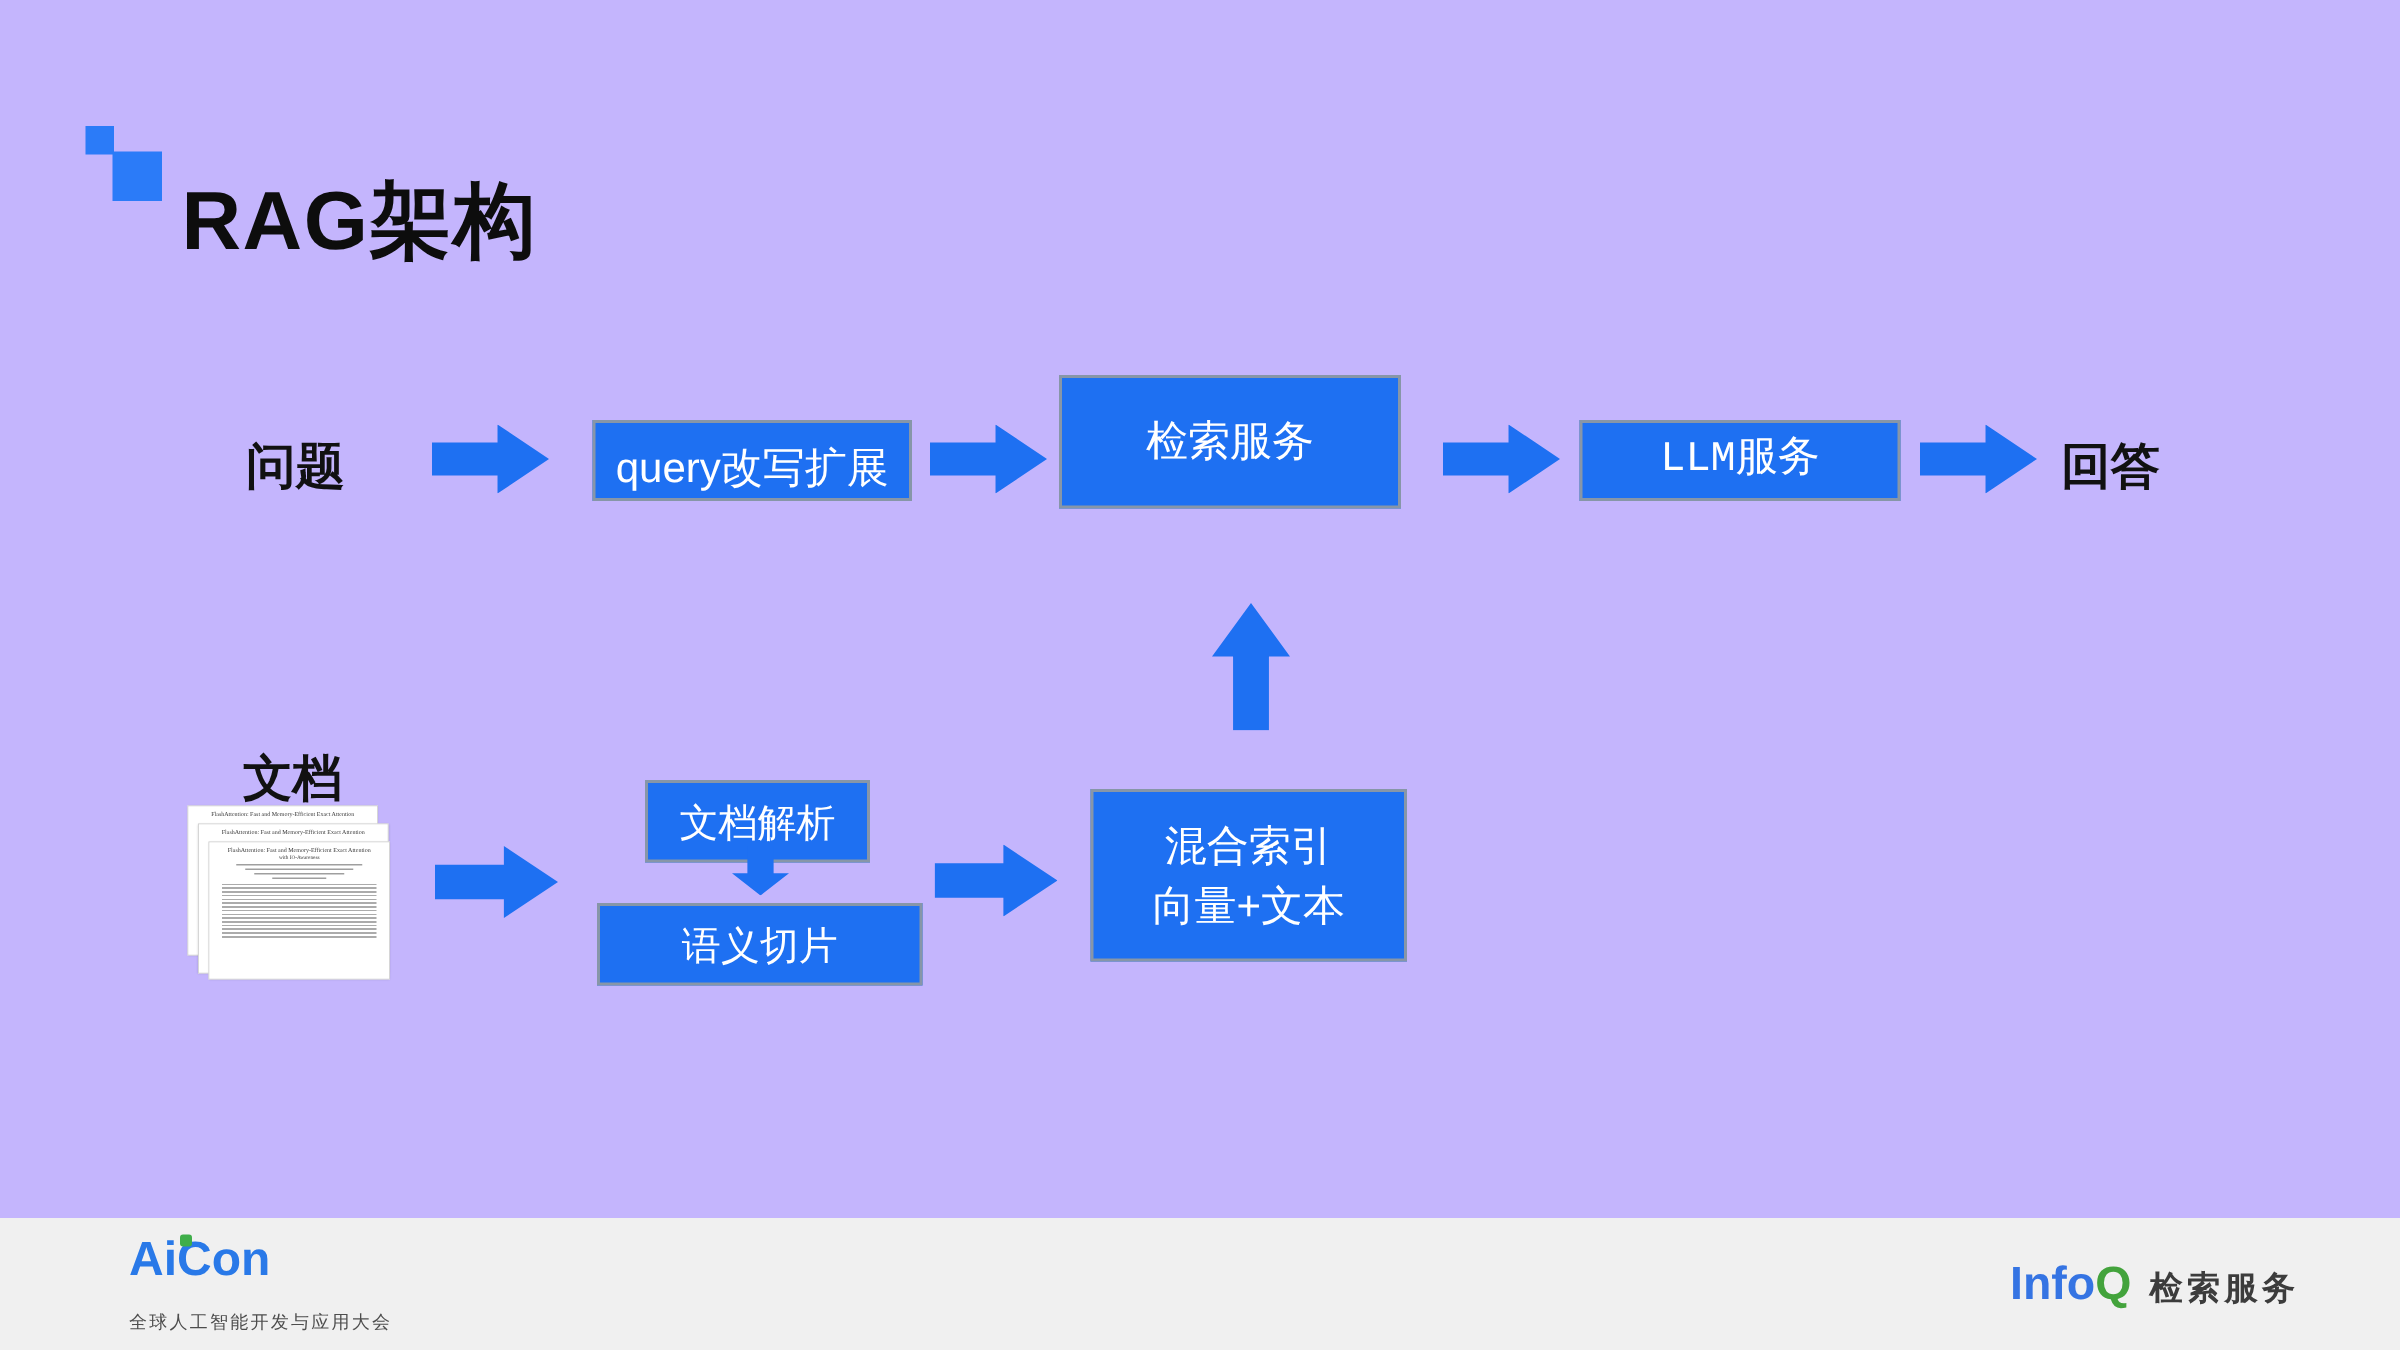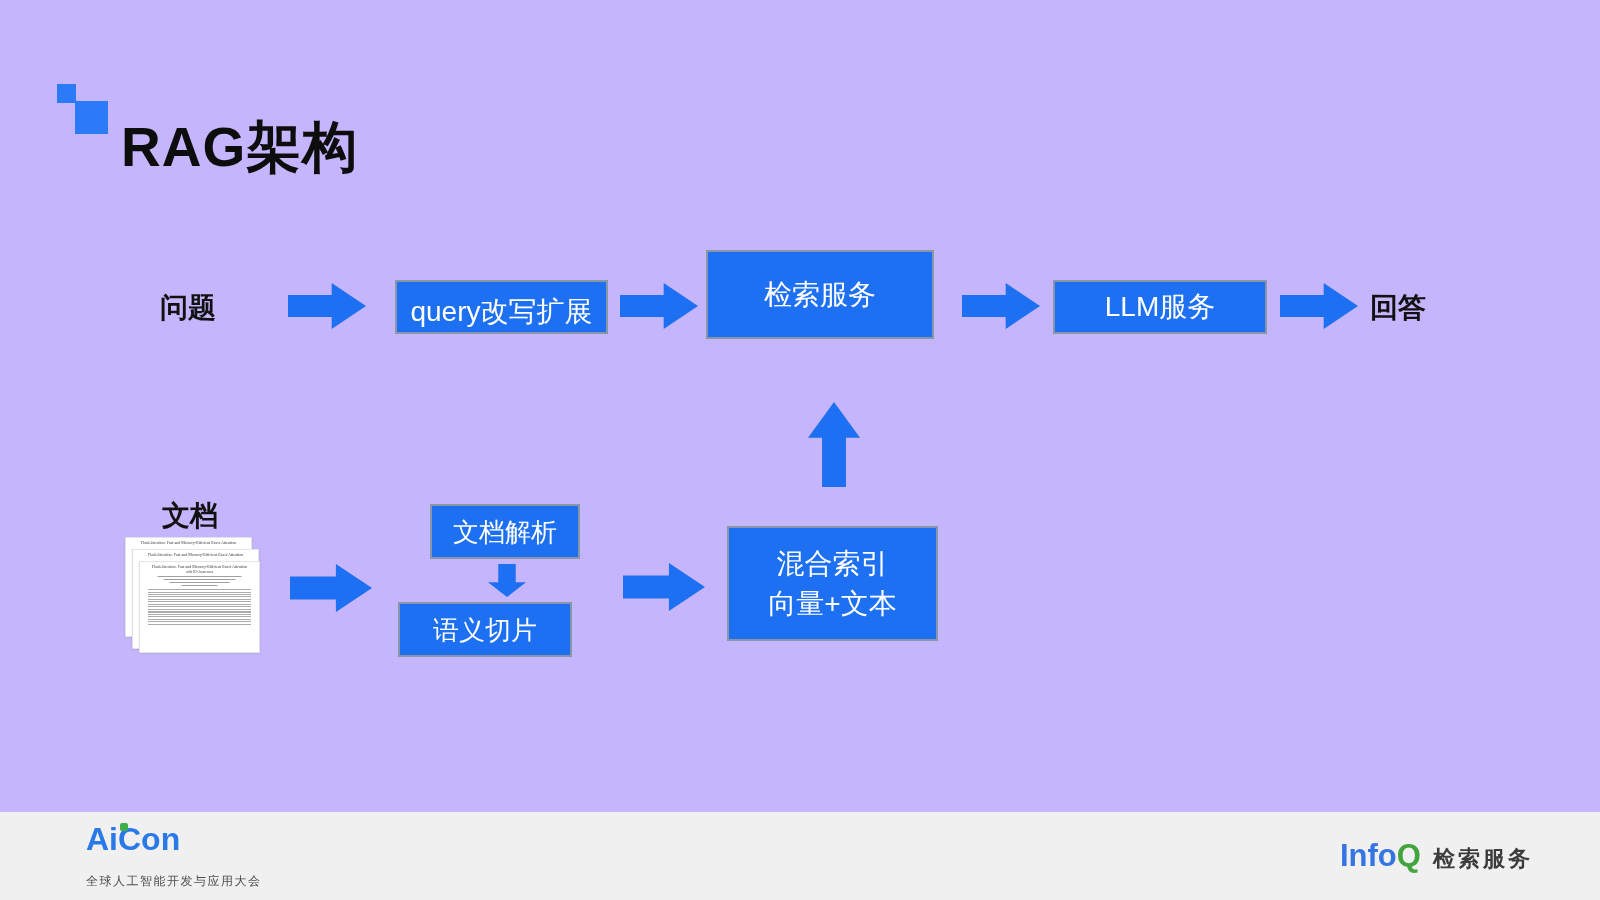--- a/index.html
+++ b/index.html
@@ -10,22 +10,22 @@
   
   .logo-sq{position:absolute;background:#2b7bf8;}
   .logo-sq.small{left:57px;top:84px;width:19px;height:19px;}
   .logo-sq.large{left:75px;top:101px;width:33px;height:33px;}
   .page-title{
     position:absolute;left:121px;top:74px;font-size:55px;font-weight:700;
     color:#0d0d0d;letter-spacing:1px;white-space:nowrap;
   }
   
   .flow-label{
-    position:absolute;font-size:28px;font-weight:600;color:#111;
-    white-space:nowrap;text-align:left;
+    position:absolute;font-size:33px;font-weight:600;color:#111;
+    white-space:nowrap;text-align:right;
   }
   .flow-box{
     position:absolute;background:#1e70f2;border:2px solid #8796a8;
     color:#ffffff;display:flex;flex-direction:column;align-items:center;
     justify-content:center;text-align:center;box-sizing:border-box;
     white-space:nowrap;
   }
   .flow-box .line{font-size:28px;line-height:40px;font-weight:500;}
   .arrow-right{
     position:absolute;background:#1e70f2;
@@ -39,31 +39,31 @@
     position:absolute;background:#1e70f2;
     clip-path:polygon(27% 0,73% 0,73% 55%,100% 55%,50% 100%,0 55%,27% 55%);
   }
   
   .lbl-question{left:160px;top:289px;width:70px;}
   .arr1{left:288px;top:283px;width:78px;height:46px;}
   .box-query{left:395px;top:280px;width:213px;height:54px;justify-content:flex-end;}
   .arr2{left:620px;top:283px;width:78px;height:46px;}
   .box-retrieval{left:706px;top:250px;width:228px;height:89px;font-family:Liberation Serif, serif;}
   .arr3{left:962px;top:283px;width:78px;height:46px;}
-  .box-llm{left:1053px;top:280px;width:214px;height:54px;}
+  .box-llm{left:1053px;top:280px;width:214px;height:54px;font-family:Liberation Mono, monospace;}
   .arr4{left:1280px;top:283px;width:78px;height:46px;}
   .lbl-answer{left:1370px;top:289px;width:70px;}
   .arr-up{left:808px;top:402px;width:52px;height:85px;}
   
   .lbl-doc{left:162px;top:497px;width:64px;}
   .arr5{left:290px;top:564px;width:82px;height:48px;}
-  .box-parse{left:430px;top:504px;width:150px;height:55px;}
+  .box-parse{left:430px;top:520px;width:150px;height:55px;}
   .box-parse .line,.box-chunk .line{font-size:26px;}
   .arr-dn{left:488px;top:564px;width:38px;height:33px;}
-  .box-chunk{left:398px;top:602px;width:174px;height:55px;}
+  .box-chunk{left:398px;top:602px;width:217px;height:55px;}
   .arr6{left:623px;top:563px;width:82px;height:48px;}
   .box-index{left:727px;top:526px;width:211px;height:115px;}
   
   .doc-stack{position:absolute;left:125px;top:537px;width:135px;height:116px;}
   .doc-scale{position:absolute;left:0;top:0;width:270px;height:232px;
     transform:scale(.5);transform-origin:0 0;}
   .paper-page{position:absolute;background:#ffffff;border:1px solid #c9c9c9;
     box-shadow:0 1px 3px rgba(0,0,0,.18);overflow:hidden;box-sizing:border-box;}
   .pgA{left:0;top:0;width:254px;height:200px;}
   .pgB{left:14px;top:24px;width:254px;height:200px;}

